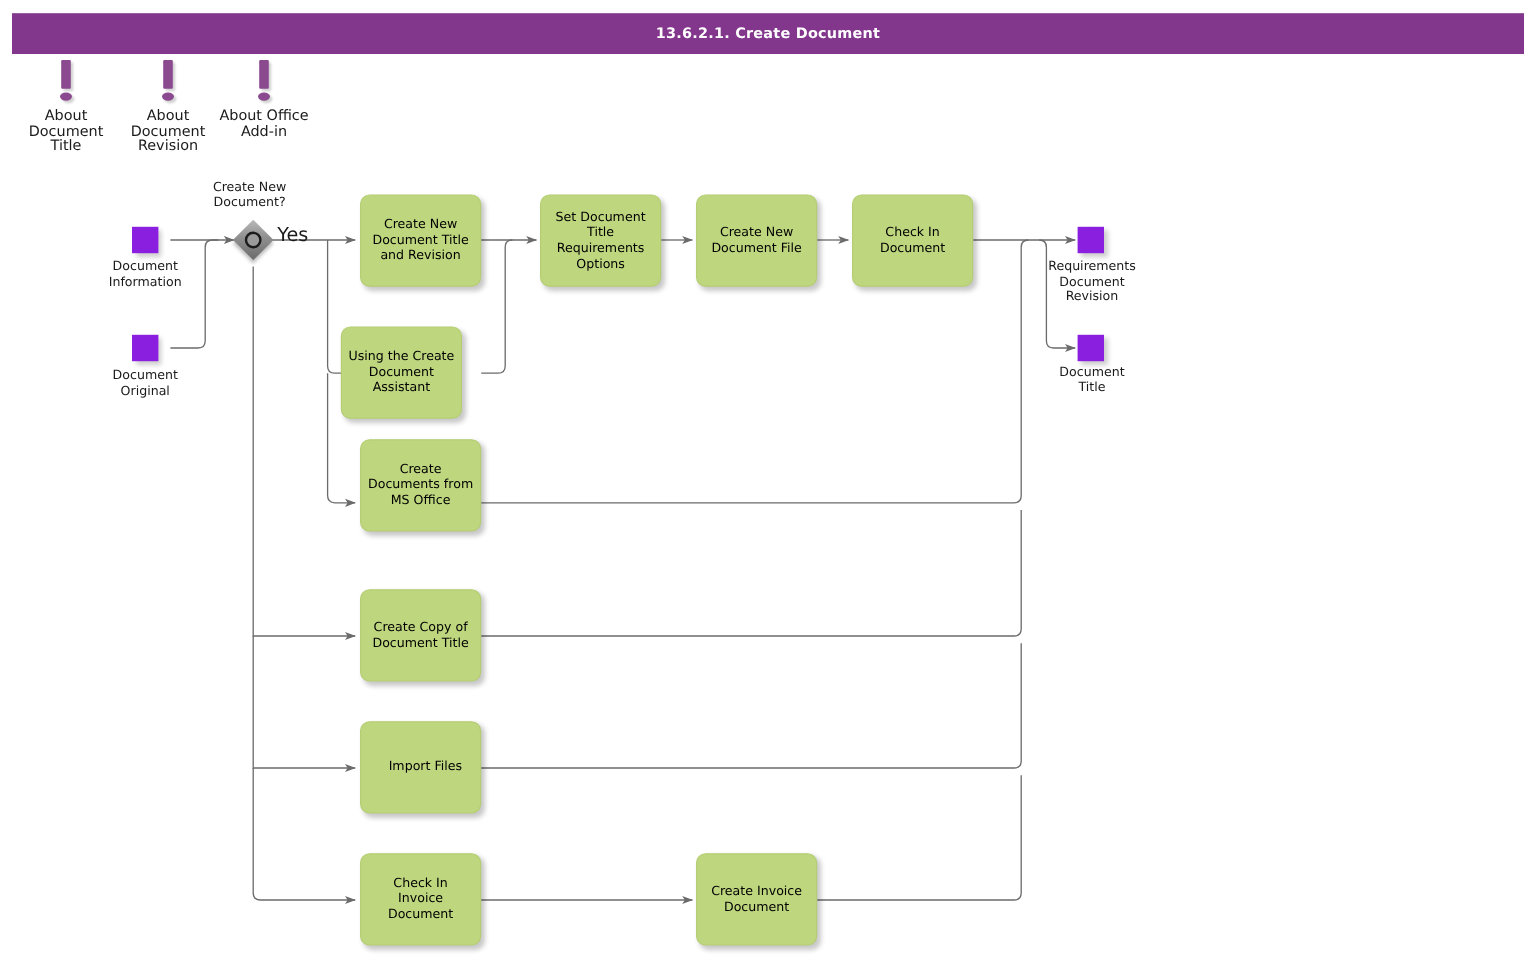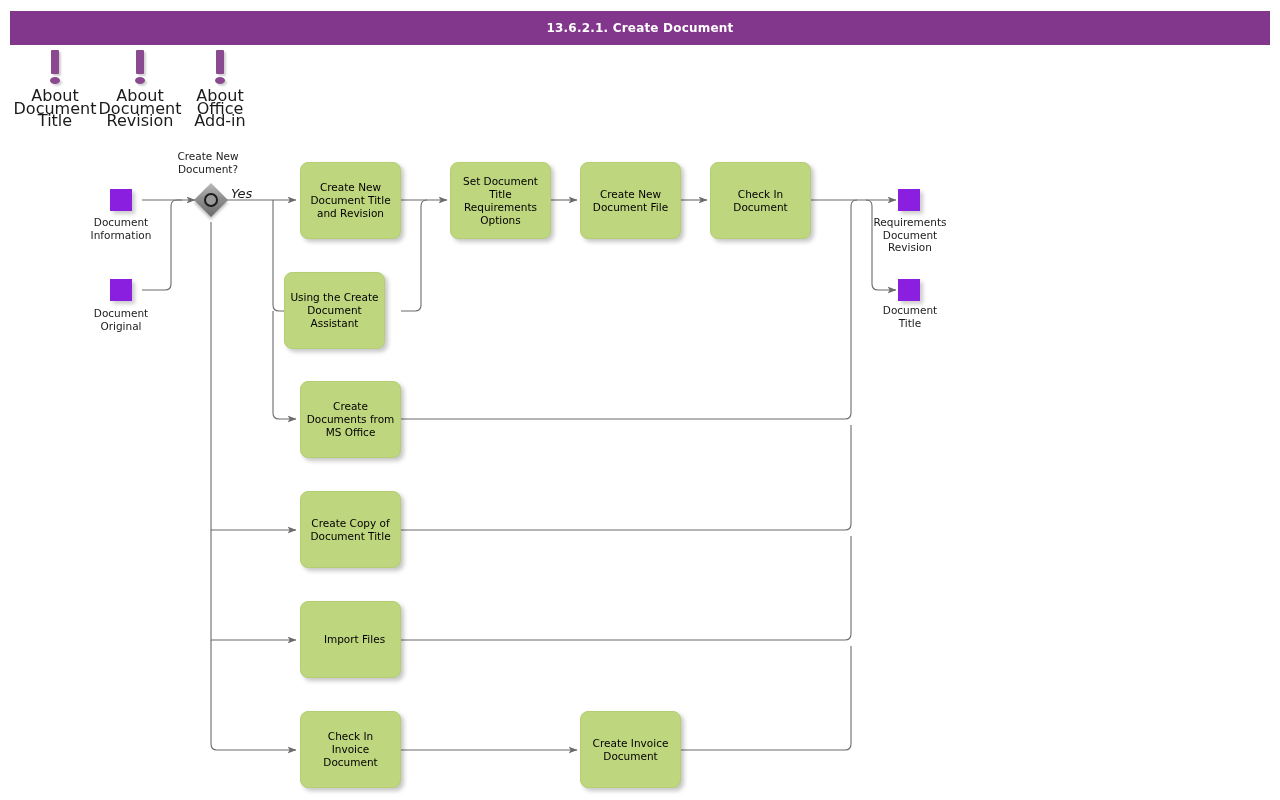--- a/index.html
+++ b/index.html
@@ -110,23 +110,22 @@
   .gw-label {
     position: absolute;
     text-align: center;
     font-size: 10.5px;
     line-height: 12.5px;
     color: #1a1a1a;
     white-space: pre-line;
   }
   .edge-label {
     position: absolute;
-    font-size: 13px;
+    font-size: 16px;
     color: #1a1a1a;
-    font-style: italic;
   }
 
   
   .annot { position: absolute; width: 70px; }
   .annot .bang {
     position: relative;
     width: 70px;
     height: 38px;
   }
   .annot .bar {
@@ -150,21 +149,21 @@
     background: #8B4A8F;
     border-radius: 50%;
     box-shadow: 2px 2px 2px rgba(0,0,0,0.18);
   }
   .annot .alabel {
     position: absolute;
     top: 40px;
     left: -10px;
     width: 90px;
     text-align: center;
-    font-size: 16px;
+    font-size: 12px;
     line-height: 12.5px;
     color: #1a1a1a;
     white-space: pre-line;
   }
 </style>
 </head>
 <body>
 
 <div id="canvas">
 
@@ -287,21 +286,21 @@
     <span class="tlabel">Check In
 Document</span>
   </div>
 
   <div class="task" style="left:284px; top:272px; width:101px; height:77px;">
     <span class="tlabel">Using the Create
 Document
 Assistant</span>
   </div>
 
-  <div class="task" style="left:300px; top:381px; width:101px; height:77px;">
+  <div class="task" style="left:300px; top:366px; width:101px; height:77px;">
     <span class="tlabel">Create
 Documents from
 MS Office</span>
   </div>
 
   <div class="task" style="left:300px; top:491px; width:101px; height:77px;">
     <span class="tlabel">Create Copy of
 Document Title</span>
   </div>
 

